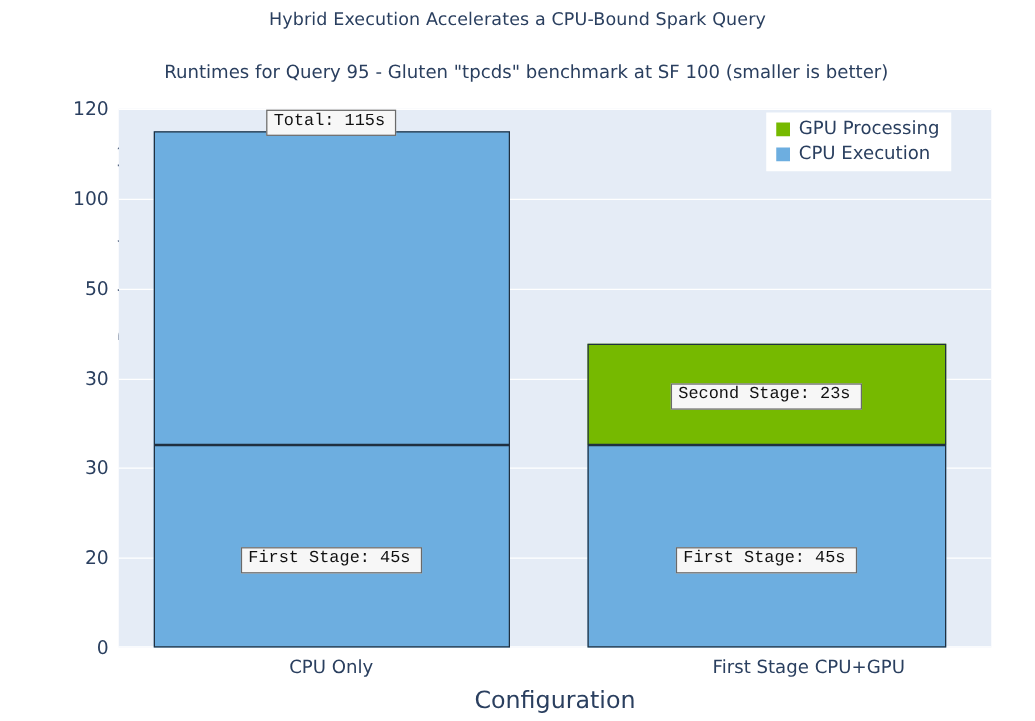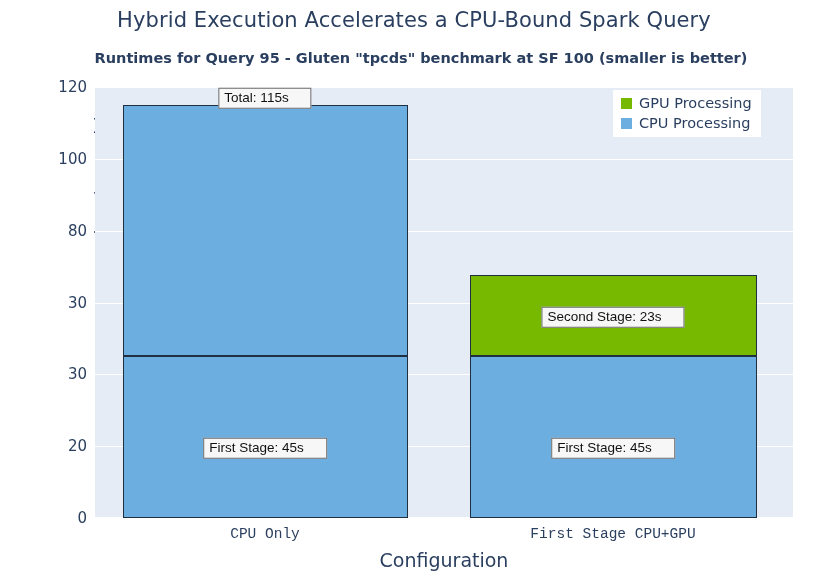--- a/index.html
+++ b/index.html
@@ -14,33 +14,33 @@
     font-family: "DejaVu Sans", sans-serif;
     overflow: hidden;
   }
 
   
   #chart-title {
     position: absolute;
     left: 0; right: 0;
     top: 8px;
     text-align: center;
-    font-size: 21px;
+    font-size: 14px;
     color: #2a3f5f;
     font-weight: 400;
     letter-spacing: 0.1px;
   }
   #chart-subtitle {
     position: absolute;
     left: 0; right: 0;
     top: 50px;
     text-align: center;
     font-size: 14.5px;
     color: #2a3f5f;
-    font-weight: 700;
+    font-weight: 400;
     padding-left: 14px;
   }
 
   
   #plot-area {
     position: absolute;
     left: 95px;
     top: 87px;
     width: 698px;
     height: 431px;
@@ -85,21 +85,20 @@
 
   
   .x-tick-label {
     position: absolute;
     top: 526px;
     text-align: center;
     font-size: 14.5px;
     color: #2a3f5f;
     transform: translateX(-50%);
     white-space: nowrap;
-    font-family: Liberation Mono, monospace;
   }
   #x-axis-title {
     position: absolute;
     left: 95px;
     width: 698px;
     top: 549px;
     text-align: center;
     font-size: 19px;
     color: #2a3f5f;
   }
@@ -110,23 +109,23 @@
     box-sizing: border-box;
     border: 1.4px solid #203040;
   }
 
   
   .data-label {
     position: absolute;
     background: #f7f7f7;
     border: 1px solid #6a6a6a;
     color: #111111;
-    font-family: Liberation Sans, sans-serif;
+    font-family: Liberation Mono, monospace;
     font-size: 13.5px;
-    padding: 1px 22px 2px 5px;
+    padding: 1px 8px 2px 5px;
     white-space: nowrap;
     transform: translate(-50%, -50%);
     line-height: 1.15;
   }
 
   
   #legend {
     position: absolute;
     left: 613px;
     top: 90px;
@@ -157,21 +156,21 @@
 
 <div id="chart-title">Hybrid Execution Accelerates a CPU-Bound Spark Query</div>
 
 <div id="chart-subtitle">Runtimes for Query 95 - Gluten "tpcds" benchmark at SF 100 (smaller is better)</div>
 
 <div id="y-axis-title">Runtime (seconds)</div>
 
 <div id="y-ticks">
   <div class="y-tick-label" style="top:0px;">120</div>
   <div class="y-tick-label" style="top:71.8px;">100</div>
-  <div class="y-tick-label" style="top:143.7px;">80</div>
+  <div class="y-tick-label" style="top:143.7px;">50</div>
   <div class="y-tick-label" style="top:215.5px;">30</div>
   <div class="y-tick-label" style="top:287.3px;">30</div>
   <div class="y-tick-label" style="top:359.2px;">20</div>
   <div class="y-tick-label" style="top:431px;">0</div>
 </div>
 
 <div id="plot-area">
 
   <div class="gridline" style="top:0px;"></div>
   <div class="gridline" style="top:71.8px;"></div>
@@ -199,22 +198,22 @@
 
   <div class="data-label" style="left:518px; top:361px;">First Stage: 45s</div>
 
   <div id="legend" style="left:518px; top:3px;">
     <div class="legend-item">
       <span class="legend-swatch" style="background:#76b900;"></span>
       <span class="legend-text">GPU Processing</span>
     </div>
     <div class="legend-item">
       <span class="legend-swatch" style="background:#6daee0;"></span>
-      <span class="legend-text">CPU Processing</span>
+      <span class="legend-text">CPU Execution</span>
     </div>
   </div>
 
 </div>
 
 <div class="x-tick-label" style="left:265px;">CPU Only</div>
-<div class="x-tick-label" style="left:613px;">First Stage CPU+GPU</div>
+<div class="x-tick-label" style="left:647px;">First Stage CPU+GPU</div>
 
 <div id="x-axis-title">Configuration</div>
 
 </body></html>

